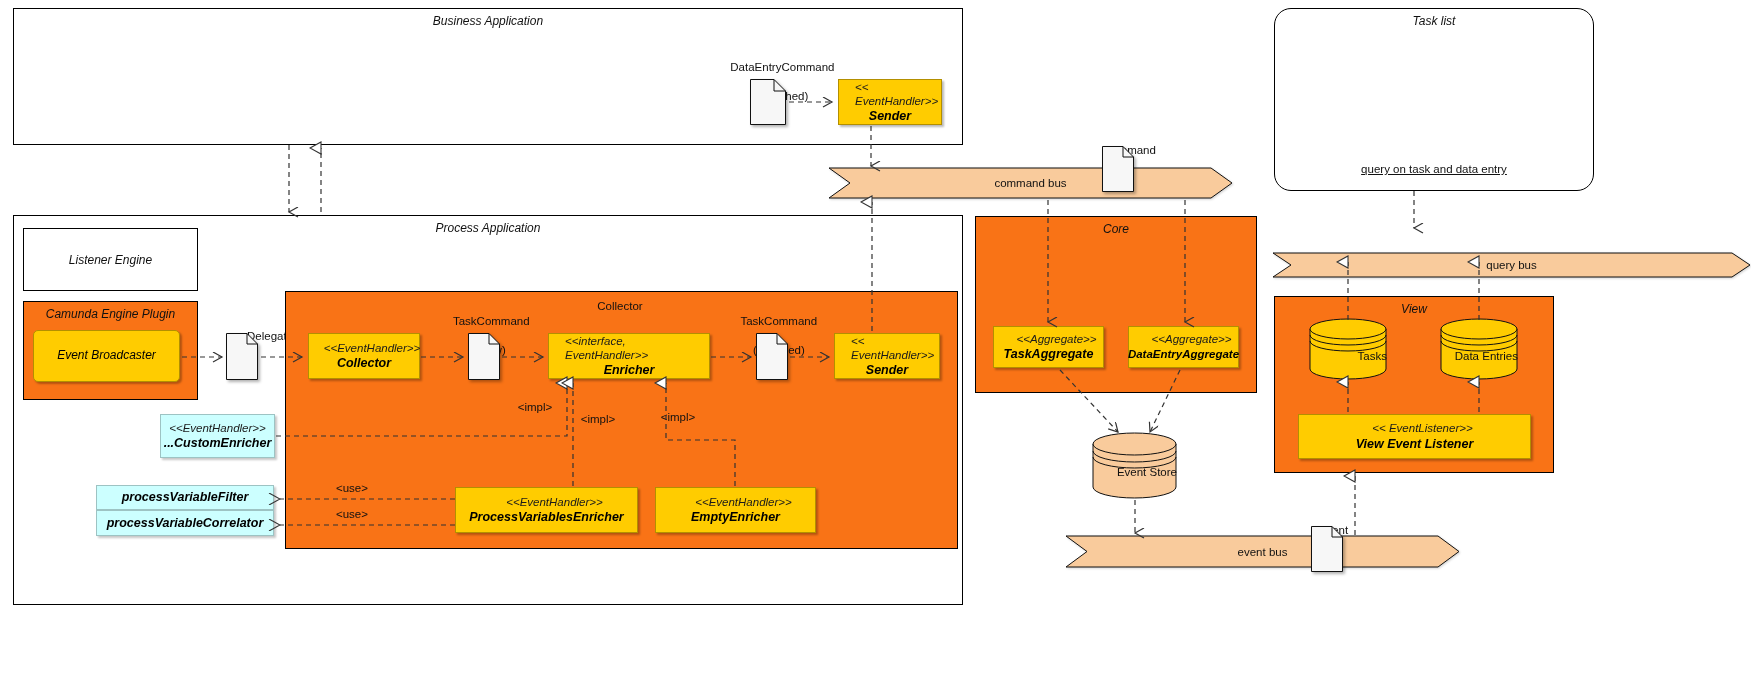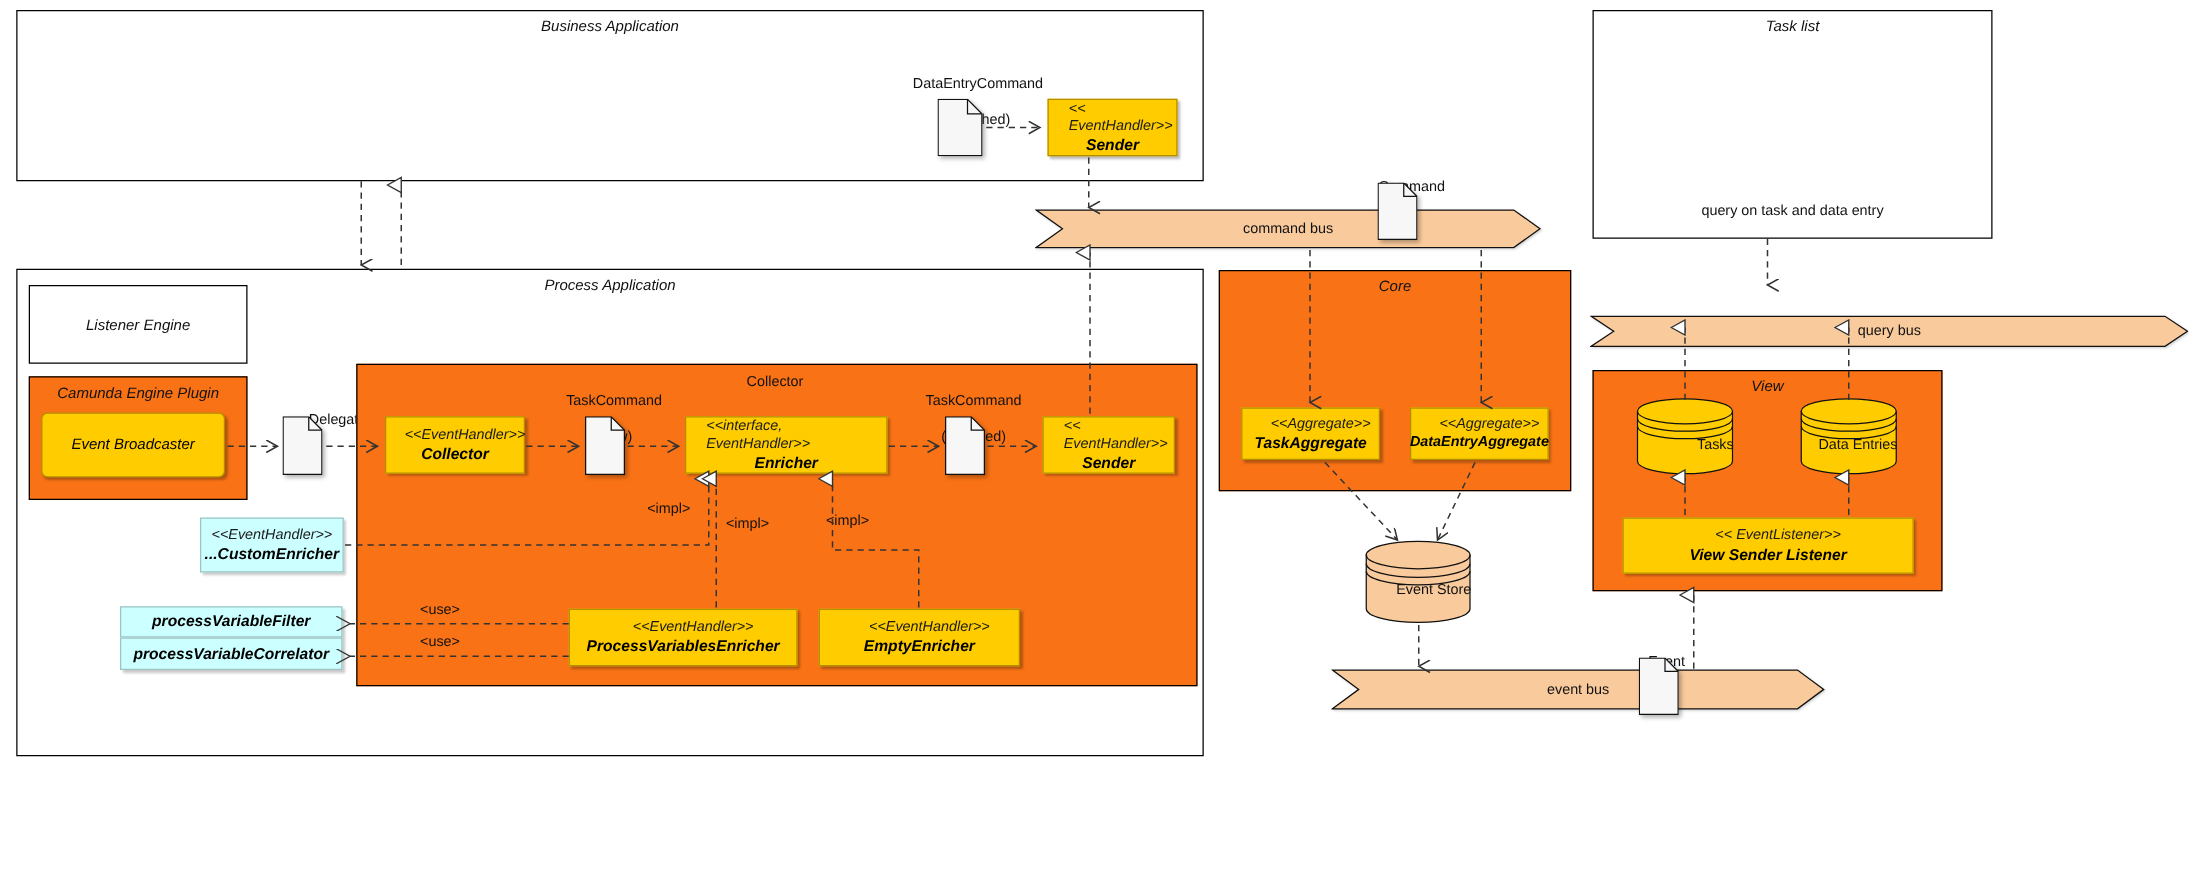--- a/index.html
+++ b/index.html
@@ -179,24 +179,24 @@
   <div class="cyl" style="left:1092px;top:432px;width:85px;height:67px;">
     <svg width="85" height="67" viewBox="0 0 85 67">
       <path d="M1,12 V55 A41.5,11 0 0 0 84,55 V12 Z" fill="#F9CB9C" stroke="#111" stroke-width="1"></path>
       <ellipse cx="42.5" cy="12" rx="41.5" ry="11" fill="#F9CB9C" stroke="#111" stroke-width="1"></ellipse>
       <path d="M1,19 A41.5,11 0 0 0 84,19" fill="none" stroke="#111" stroke-width="1"></path>
       <path d="M1,25 A41.5,11 0 0 0 84,25" fill="none" stroke="#111" stroke-width="1"></path>
     </svg>
     <div class="cname" style="top:34px;">Event Store</div>
   </div>
 
-  <div class="box container" style="left:1274px;top:8px;width:320px;height:183px;">
+  <div class="box container" style="left:1274px;top:8px;width:320px;height:183px;border-radius:17px;">
     <div class="ctitle">Task list</div>
   </div>
-  <div class="lbl" style="left:1274px;top:162px;width:320px;">query on task and data entry</div>
+  <div class="lbl" style="left:1274px;top:162px;width:320px;text-decoration:underline;">query on task and data entry</div>
 
   <div class="bus" style="left:1272px;top:232px;width:479px;height:26px;margin-top:20px;">
     <svg width="479" height="26" viewBox="0 0 479 26">
       <path d="M1,1 H460 L478,13 L460,25 H1 L19,13 Z" fill="#F9CB9C" stroke="#111" stroke-width="1"></path>
     </svg>
     <div class="buslabel">query bus</div>
   </div>
 
   <div class="box grayc" style="left:1274px;top:296px;width:280px;height:177px;">
     <div class="ctitle">View</div>
@@ -217,21 +217,21 @@
       <path d="M1,11 V51 A38,10 0 0 0 77,51 V11 Z" fill="#FFCC00" stroke="#111" stroke-width="1"></path>
       <ellipse cx="39" cy="11" rx="38" ry="10" fill="#FFCC00" stroke="#111" stroke-width="1"></ellipse>
       <path d="M1,17 A38,10 0 0 0 77,17" fill="none" stroke="#111" stroke-width="1"></path>
       <path d="M1,23 A38,10 0 0 0 77,23" fill="none" stroke="#111" stroke-width="1"></path>
     </svg>
     <div class="cname" style="top:32px;">Data Entries</div>
   </div>
 
   <div class="box yellow" style="left:1298px;top:414px;width:233px;height:45px;">
     <div class="st">&lt;&lt; EventListener&gt;&gt;</div>
-    <div class="nm">View Sender Listener</div>
+    <div class="nm">View Event Listener</div>
   </div>
 
   <div class="bus" style="left:1065px;top:535px;width:395px;height:33px;">
     <svg width="395" height="33" viewBox="0 0 395 33">
       <path d="M1,1 H373 L394,16.5 L373,32 H1 L22,16.5 Z" fill="#F9CB9C" stroke="#111" stroke-width="1"></path>
     </svg>
     <div class="buslabel">event bus</div>
   </div>
 
   <div class="lbl" style="left:1262px;top:509px;width:130px;">

